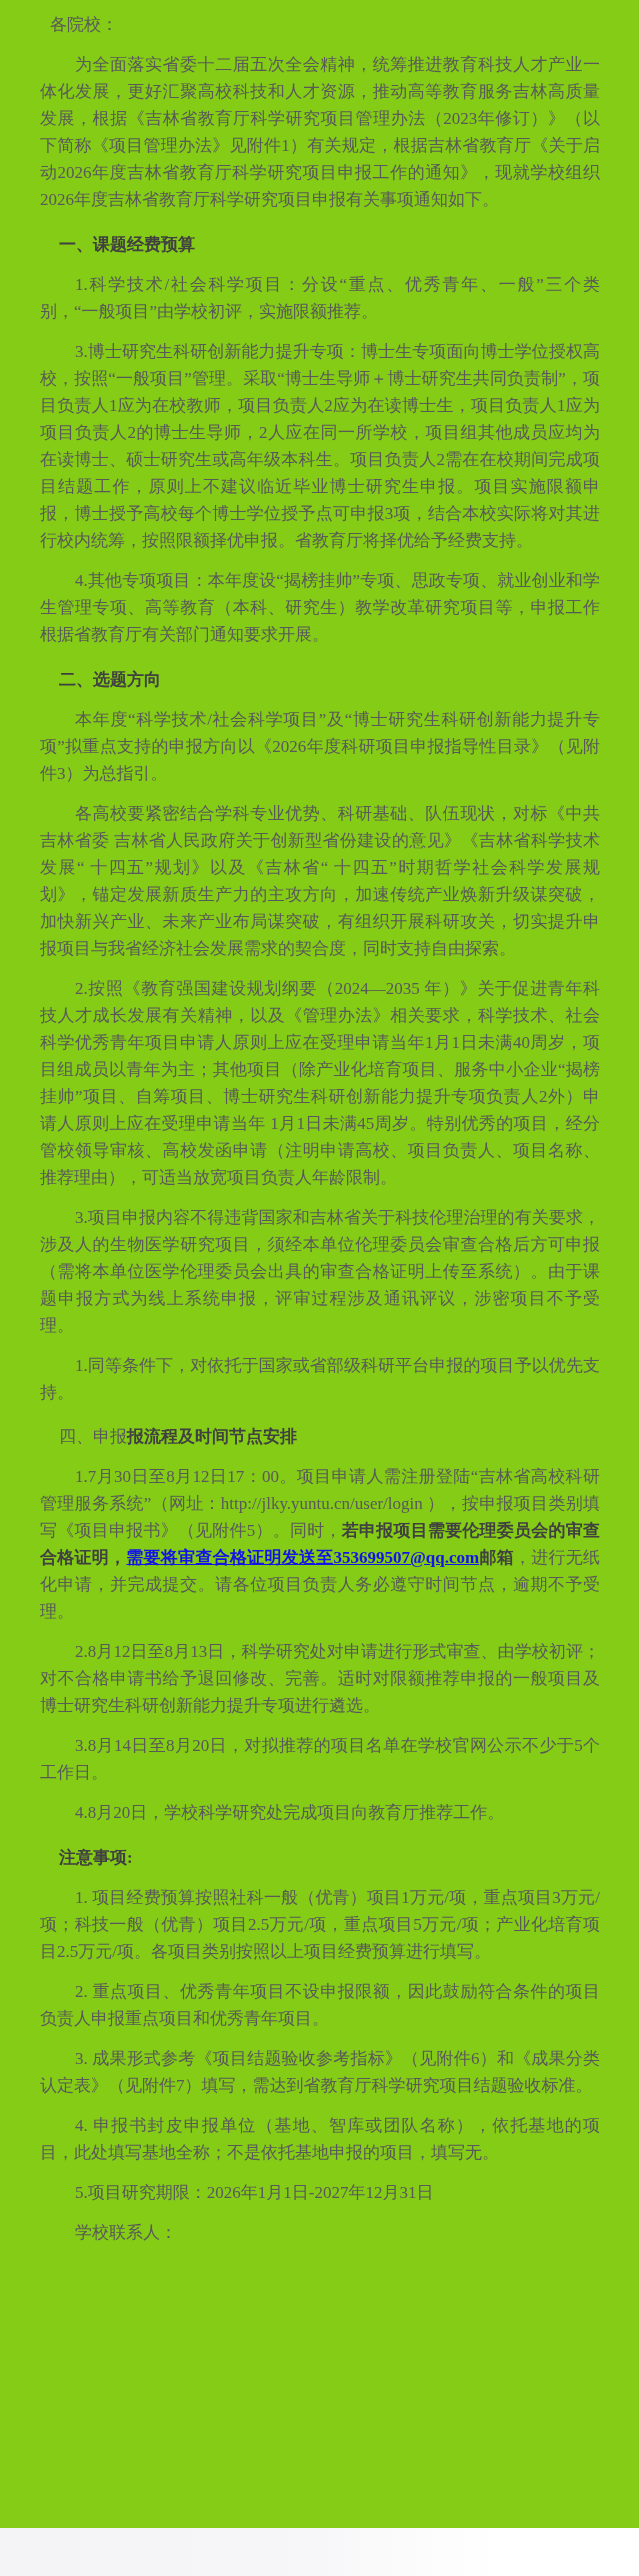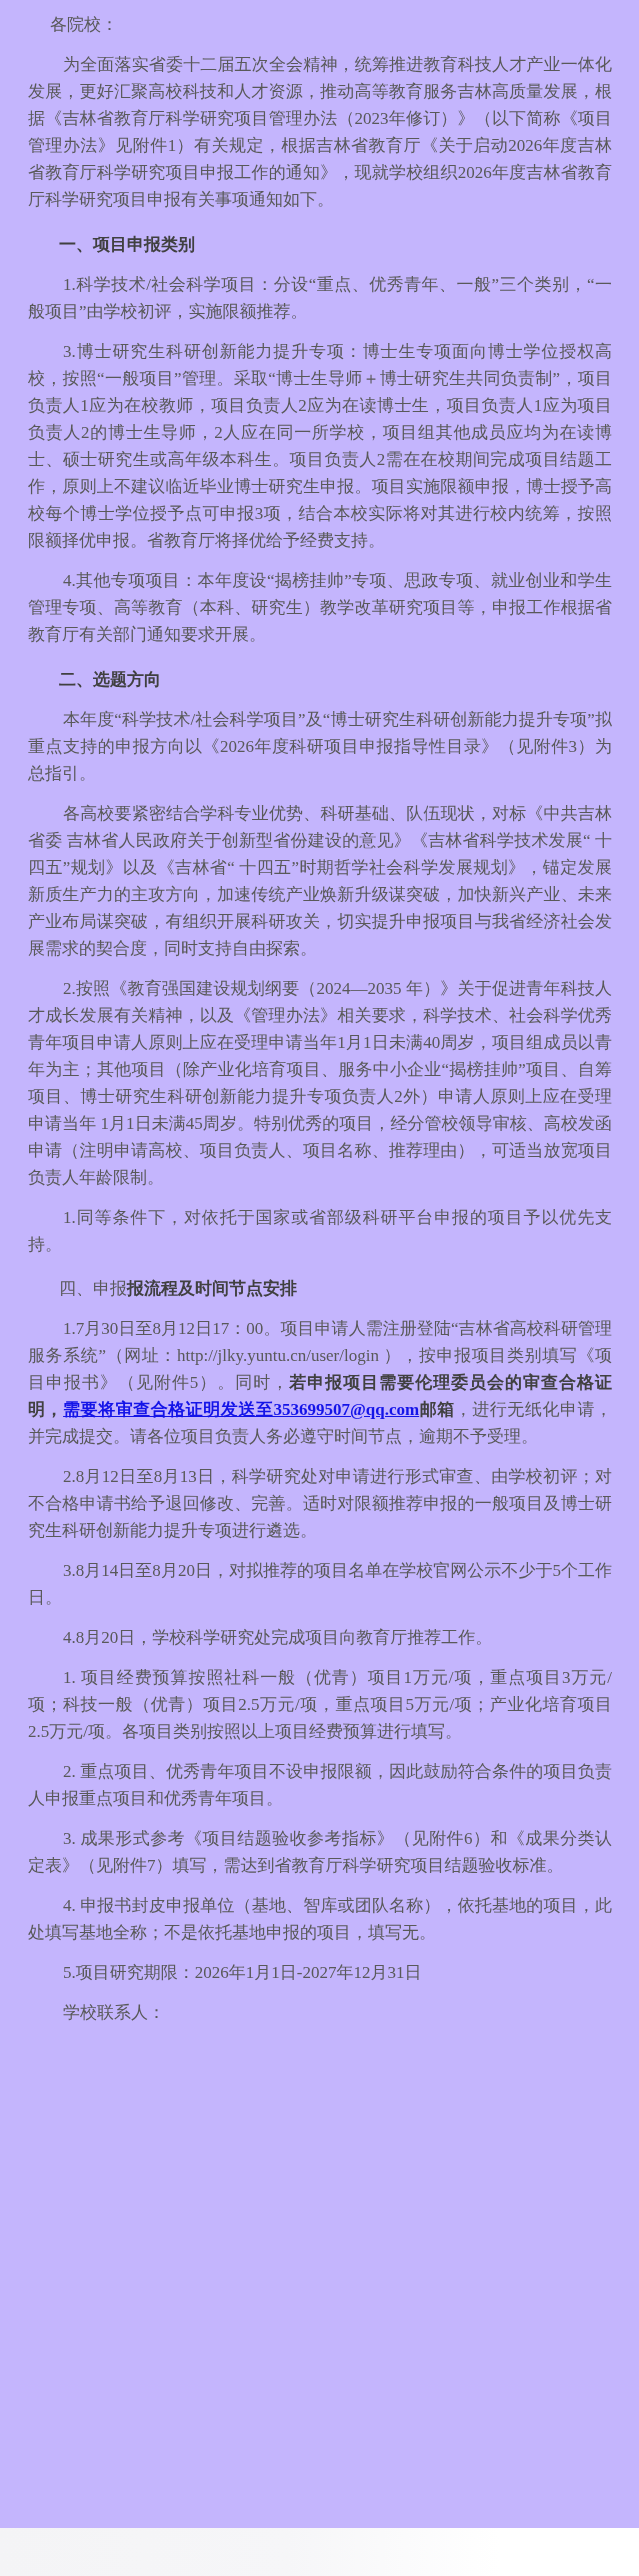--- a/index.html
+++ b/index.html
@@ -5,31 +5,31 @@
   html, body {
     margin: 0;
     padding: 0;
     background: #ffffff;
   }
   .page {
     position: relative;
     width: 640px;
     height: 2576px;
     margin: 0;
-    background: #c4b5fd;
+    background: #84cc16;
     overflow: hidden;
     font-family: "Liberation Serif", "DejaVu Serif", serif;
     font-size: 17px;
     line-height: 27px;
     color: #595959;
     box-sizing: border-box;
     padding: 4.8px 24px 0 24px;
   }
   .para {
-    margin: 13px 4px;
+    margin: 13px 16px;
     text-indent: 35px;
     text-align: justify;
   }
   .salutation {
     margin: 6.4px 0 13px 0;
     text-indent: 26px;
   }
   .heading {
     margin: 17.7px 0 13px 0;
     text-indent: 35px;
@@ -58,40 +58,42 @@
 </style>
 </head>
 <body>
 
 <div class="page">
 
   <p class="salutation">各院校：</p>
 
   <p class="para">为全面落实省委十二届五次全会精神，统筹推进教育科技人才产业一体化发展，更好汇聚高校科技和人才资源，推动高等教育服务吉林高质量发展，根据《吉林省教育厅科学研究项目管理办法（2023年修订）》（以下简称《项目管理办法》见附件1）有关规定，根据吉林省教育厅《关于启动2026年度吉林省教育厅科学研究项目申报工作的通知》，现就学校组织2026年度吉林省教育厅科学研究项目申报有关事项通知如下。</p>
 
-  <p class="heading">一、项目申报类别</p>
+  <p class="heading">一、课题经费预算</p>
   <p class="para">1.科学技术/社会科学项目：分设“重点、优秀青年、一般”三个类别，“一般项目”由学校初评，实施限额推荐。</p>
   <p class="para">3.博士研究生科研创新能力提升专项：博士生专项面向博士学位授权高校，按照“一般项目”管理。采取“博士生导师＋博士研究生共同负责制”，项目负责人1应为在校教师，项目负责人2应为在读博士生，项目负责人1应为项目负责人2的博士生导师，2人应在同一所学校，项目组其他成员应均为在读博士、硕士研究生或高年级本科生。项目负责人2需在在校期间完成项目结题工作，原则上不建议临近毕业博士研究生申报。项目实施限额申报，博士授予高校每个博士学位授予点可申报3项，结合本校实际将对其进行校内统筹，按照限额择优申报。省教育厅将择优给予经费支持。</p>
   <p class="para">4.其他专项项目：本年度设“揭榜挂帅”专项、思政专项、就业创业和学生管理专项、高等教育（本科、研究生）教学改革研究项目等，申报工作根据省教育厅有关部门通知要求开展。</p>
 
   <p class="heading">二、选题方向</p>
   <p class="para">本年度“科学技术/社会科学项目”及“博士研究生科研创新能力提升专项”拟重点支持的申报方向以《2026年度科研项目申报指导性目录》（见附件3）为总指引。</p>
   <p class="para">各高校要紧密结合学科专业优势、科研基础、队伍现状，对标《中共吉林省委 吉林省人民政府关于创新型省份建设的意见》《吉林省科学技术发展“ 十四五”规划》以及《吉林省“ 十四五”时期哲学社会科学发展规划》，锚定发展新质生产力的主攻方向，加速传统产业焕新升级谋突破，加快新兴产业、未来产业布局谋突破，有组织开展科研攻关，切实提升申报项目与我省经济社会发展需求的契合度，同时支持自由探索。</p>
 
   <p class="para">2.按照《教育强国建设规划纲要（2024—2035 年）》关于促进青年科技人才成长发展有关精神，以及《管理办法》相关要求，科学技术、社会科学优秀青年项目申请人原则上应在受理申请当年1月1日未满40周岁，项目组成员以青年为主；其他项目（除产业化培育项目、服务中小企业“揭榜挂帅”项目、自筹项目、博士研究生科研创新能力提升专项负责人2外）申请人原则上应在受理申请当年 1月1日未满45周岁。特别优秀的项目，经分管校领导审核、高校发函申请（注明申请高校、项目负责人、项目名称、推荐理由），可适当放宽项目负责人年龄限制。</p>
+  <p class="para">3.项目申报内容不得违背国家和吉林省关于科技伦理治理的有关要求，涉及人的生物医学研究项目，须经本单位伦理委员会审查合格后方可申报（需将本单位医学伦理委员会出具的审查合格证明上传至系统）。由于课题申报方式为线上系统申报，评审过程涉及通讯评议，涉密项目不予受理。</p>
   <p class="para">1.同等条件下，对依托于国家或省部级科研平台申报的项目予以优先支持。</p>
 
   <p class="heading"><span style="font-weight:normal;color:#595959;">四、申报</span><span>报流程及时间节点安排</span></p>
 
   <p class="para"><span>1.7月30日至8月12日17：00。项目申请人需注册登陆“吉林省高校科研管理服务系统”（网址：http://jlky.yuntu.cn/user/login ），按申报项目类别填写《项目申报书》（见附件5）。同时，</span><span class="b">若申报项目需要伦理委员会的审查合格证明，</span><a class="link">需要将审查合格证明发送至353699507@qq.com</a><span class="b">邮箱</span><span>，进行无纸化申请，并完成提交。请各位项目负责人务必遵守时间节点，逾期不予受理。</span></p>
 
   <p class="para">2.8月12日至8月13日，科学研究处对申请进行形式审查、由学校初评；对不合格申请书给予退回修改、完善。适时对限额推荐申报的一般项目及博士研究生科研创新能力提升专项进行遴选。</p>
   <p class="para">3.8月14日至8月20日，对拟推荐的项目名单在学校官网公示不少于5个工作日。</p>
   <p class="para">4.8月20日，学校科学研究处完成项目向教育厅推荐工作。</p>
 
+  <p class="heading">注意事项:</p>
   <p class="para">1. 项目经费预算按照社科一般（优青）项目1万元/项，重点项目3万元/项；科技一般（优青）项目2.5万元/项，重点项目5万元/项；产业化培育项目2.5万元/项。各项目类别按照以上项目经费预算进行填写。</p>
   <p class="para">2. 重点项目、优秀青年项目不设申报限额，因此鼓励符合条件的项目负责人申报重点项目和优秀青年项目。</p>
   <p class="para">3. 成果形式参考《项目结题验收参考指标》（见附件6）和《成果分类认定表》（见附件7）填写，需达到省教育厅科学研究项目结题验收标准。</p>
   <p class="para">4. 申报书封皮申报单位（基地、智库或团队名称），依托基地的项目，此处填写基地全称；不是依托基地申报的项目，填写无。</p>
   <p class="para">5.项目研究期限：2026年1月1日-2027年12月31日</p>
 
   <p class="para">学校联系人：</p>
 
   <div class="bottom-band"></div>
 </div>

